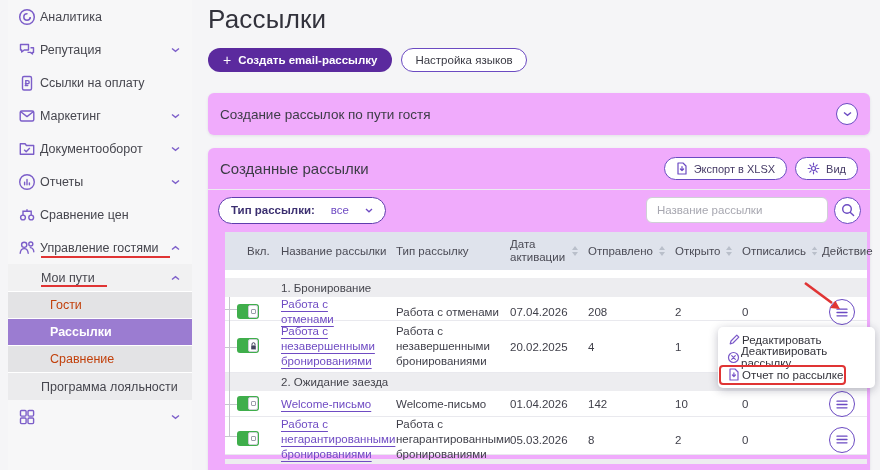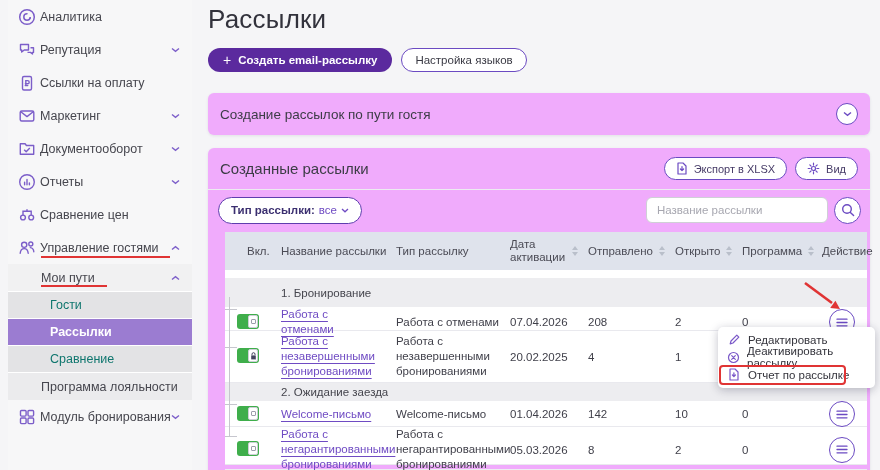--- a/index.html
+++ b/index.html
@@ -7,21 +7,21 @@
   body { font-family:"Liberation Sans","DejaVu Sans",sans-serif; }
   .screen { position:relative; width:880px; height:470px; background:#f5f5f7; overflow:hidden; }
 
   
   .sidebar { position:absolute; left:8px; top:0; width:192px; height:470px; background:#f7f7f8; }
   .sb-item { position:relative; height:33px; width:185px; display:flex; align-items:center; padding-left:9px; font-size:12.5px; color:#46464e; cursor:pointer; }
   .sb-item .ic { width:20px; height:20px; flex:0 0 20px; margin-right:3px; display:flex; align-items:center; justify-content:center; }
   .sb-item .lbl { padding-left:0; }
   .chev { margin-left:auto; margin-right:13px; display:flex; }
   .sb-sub1 { position:relative; height:27px; width:185px; display:flex; align-items:center; padding-left:33px; font-size:12.5px; color:#46464e; background:#f1f1f2; cursor:pointer; }
-  .sb-sub2 { position:relative; height:27px; width:185px; display:flex; align-items:center; padding-left:42px; font-size:12.5px; color:#0f766e; background:#e3e3e5; border-top:1px solid #fff; cursor:pointer; }
+  .sb-sub2 { position:relative; height:27px; width:185px; display:flex; align-items:center; padding-left:42px; font-size:12.5px; color:#c2410c; background:#e3e3e5; border-top:1px solid #fff; cursor:pointer; }
   .sb-sub2.selected { background:#9b7cd1; color:#fff; font-weight:bold; }
   .sb-flat { position:relative; height:28px; width:185px; display:flex; align-items:center; padding-left:33px; font-size:12.5px; color:#46464e; background:#ebebed; border-top:1px solid #fff; cursor:pointer; }
   .annot-underline { position:absolute; height:2px; background:#e03434; pointer-events:none; }
   .sb-track { position:absolute; right:1px; top:0; width:6px; height:470px; background:#ececef; }
   .sb-thumb { position:absolute; right:1px; top:107px; width:6px; height:363px; background:#6d6d75; }
 
   
   .main { position:absolute; left:192px; top:0; width:688px; height:470px; background:#f5f5f7; }
   .page-title { margin:4px 0 0 16px; font-size:26px; font-weight:500; color:#32323c; letter-spacing:0.2px; }
   .top-actions { display:flex; gap:9px; margin:13px 0 0 16px; }
@@ -34,55 +34,55 @@
   .card-journey .cj-title { font-size:13.5px; color:#3c3c46; }
   .circle-btn { margin-left:auto; width:22px; height:22px; border-radius:50%; border:1px solid #6b4ac2; background:#fff; display:flex; align-items:center; justify-content:center; cursor:pointer; }
 
   .card-created { margin:13px 10px 0 16px; height:330px; }
   .cc-header { height:42px; display:flex; align-items:center; padding:0 12px; border-bottom:1px solid #ececf0; }
   .cc-title { font-size:15px; color:#3c3c46; }
   .cc-buttons { margin-left:auto; display:flex; gap:8px; }
   .btn-sm { height:23px; display:inline-flex; align-items:center; gap:6px; background:#fff; color:#453a66; border:1px solid #6b4ac2; border-radius:12px; padding:0 11px; font-size:11px; cursor:pointer; }
 
   .filter-row { height:40px; display:flex; align-items:center; padding:0 9px 0 10px; }
-  .pill-filter { height:27px; display:inline-flex; align-items:center; gap:4px; border:1.5px solid #5f3dae; border-radius:15px; background:#fff; padding:0 12px; font-size:11.5px; cursor:pointer; }
+  .pill-filter { height:27px; display:inline-flex; align-items:center; gap:16px; border:1.5px solid #5f3dae; border-radius:15px; background:#fff; padding:0 12px; font-size:11.5px; cursor:pointer; }
   .pill-filter .f-label { font-weight:bold; color:#3b2f70; }
   .pill-filter .f-value { color:#6f4bc3; }
   .search-wrap { margin-left:auto; display:flex; align-items:center; gap:6px; }
   .search-input { width:182px; height:26px; border:1px solid #cfcfd6; border-radius:6px; padding:0 10px; font-size:11.5px; color:#45454d; outline:none; }
   .search-input::placeholder { color:#a7a7b0; }
   .search-btn { width:27px; height:27px; border-radius:50%; border:1.5px solid #6b4ac2; background:#fff; display:flex; align-items:center; justify-content:center; cursor:pointer; }
 
   
   .table-wrap { position:relative; margin:2px 3px 0 17px; }
   .tgrid { display:grid; grid-template-columns:56px 115px 114px 78px 87px 67px 80px 45px; }
   .thead { background:#dfe3ec; height:38px; align-items:center; font-size:11.5px; color:#4b4b55; }
   .thead .hc { display:flex; align-items:center; gap:5px; padding-right:4px; }
   .thead .hc:first-child { padding-left:22px; }
   .t-spacer { height:8px; background:#fff; }
-  .grow { height:29px; background:#ededf0; display:flex; align-items:center; padding-left:56px; font-size:11.5px; color:#45454d; }
+  .grow { height:19px; background:#ededf0; display:flex; align-items:center; padding-left:56px; font-size:11.5px; color:#45454d; }
   .grow2 { height:18px; }
   .trow { border-bottom:1px solid #e9e9ee; background:#fff; font-size:11.5px; color:#3f3f49; align-items:center; }
   .trow .cell { padding-right:6px; }
   .r1 { height:24px; } .r2 { height:52px; } .r3 { height:26px; } .r4 { height:38px; }
   .name-link { color:#6f4bc3; text-decoration:underline; text-underline-offset:3px; line-height:15px; cursor:pointer; display:inline-block; padding-right:8px; }
   .type-txt { line-height:15px; display:inline-block; padding-right:4px; }
   .tog-cell { padding-left:12px; }
   .toggle { position:relative; width:22px; height:15px; border-radius:3px; background:#3fae4b; display:inline-block; cursor:pointer; }
   .toggle .knob { position:absolute; right:1px; top:1px; width:10px; height:13px; background:#fff; border-radius:2px; border:1px solid #cdced6; display:flex; align-items:center; justify-content:center; }
   .knob .sq { width:5px; height:5px; border:1px solid #9d9dab; border-radius:1px; }
   .act-cell { display:flex; justify-content:center; }
   .menu-btn { width:26px; height:26px; border-radius:50%; border:1.5px solid #6b4ac2; background:#fff; display:flex; align-items:center; justify-content:center; cursor:pointer; }
   .tree-v { position:absolute; left:4px; width:1px; background:#c6c6ce; }
   .tree-h { position:absolute; left:0; width:12px; height:1px; background:#c6c6ce; }
   .next-strip { height:5px; background:#ededf0; margin-top:4px; }
 
   
   .ctx-menu { position:absolute; left:718px; top:327px; width:157px; background:#fff; border-radius:5px; box-shadow:0 2px 10px rgba(30,30,60,0.28); padding:4px 0; z-index:50; }
-  .ctx-item { position:relative; height:17.5px; display:flex; align-items:center; gap:7px; padding:0 9px; font-size:11.5px; color:#33333b; cursor:pointer; }
+  .ctx-item { position:relative; height:17.5px; display:flex; align-items:center; gap:1px; padding:0 9px; font-size:11.5px; color:#33333b; cursor:pointer; }
   .ctx-item .mi { width:14px; display:flex; justify-content:center; }
   .ctx-item.highlighted::after { content:""; position:absolute; left:1px; right:29px; top:-1px; bottom:-1px; border:2px solid #e03434; border-radius:4px; pointer-events:none; }
 
   .annot-arrow { position:absolute; left:798px; top:276px; z-index:60; pointer-events:none; }
   svg { display:block; }
 </style>
 </head>
 <body>
 
 <div class="screen">
@@ -224,21 +224,20 @@
 
     <div class="sb-item">
       <span class="ic">
         <svg width="20" height="20" viewBox="0 0 20 20" fill="none" stroke="#7c5ec9" stroke-width="1.4">
             <rect x="3.5" y="3.5" width="5.6" height="5.6" rx="1"></rect>
             <rect x="11" y="3.5" width="5.6" height="5.6" rx="1"></rect>
             <rect x="3.5" y="11" width="5.6" height="5.6" rx="1"></rect>
             <rect x="11" y="11" width="5.6" height="5.6" rx="1"></rect>
           </svg>
       </span>
-      <span class="lbl">Модуль бронирования</span>
       <span class="chev">
           <svg width="9" height="6" viewBox="0 0 9 6" fill="none" stroke="#7c5ec9" stroke-width="1.4">
             <polyline points="1,1.5 4.5,4.3 8,1.5"></polyline>
           </svg>
         </span>
     </div>
 
     <div class="sb-track"></div>
     <div class="sb-thumb"></div>
   </aside>
@@ -328,21 +327,21 @@
               </svg>
           </div>
           <div class="hc">
             <span>Открыто</span>
             <svg width="8" height="12" viewBox="0 0 8 12">
                 <polygon points="4,1 7,5 1,5" fill="#b9bfca"></polygon>
                 <polygon points="4,11 7,7 1,7" fill="#b9bfca"></polygon>
               </svg>
           </div>
           <div class="hc">
-            <span>Программа</span>
+            <span>Отписались</span>
             <svg width="8" height="12" viewBox="0 0 8 12">
                 <polygon points="4,1 7,5 1,5" fill="#b9bfca"></polygon>
                 <polygon points="4,11 7,7 1,7" fill="#b9bfca"></polygon>
               </svg>
           </div>
           <div class="hc">Действие</div>
         </div>
 
         <div class="t-spacer"></div>
 

